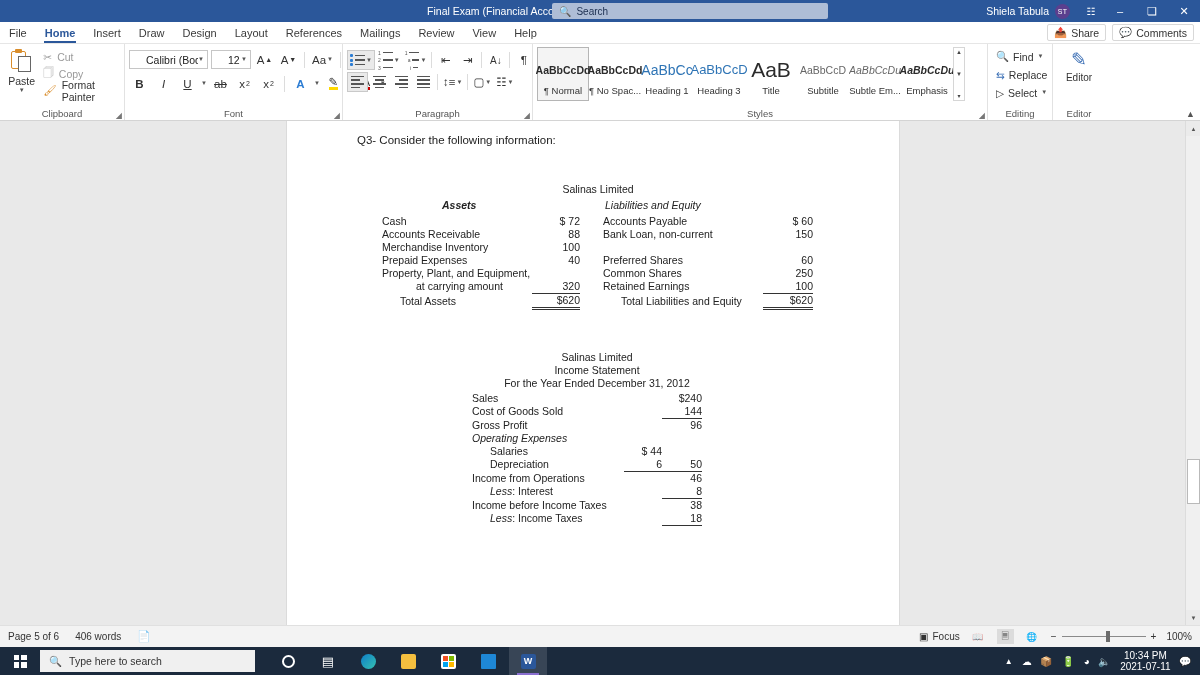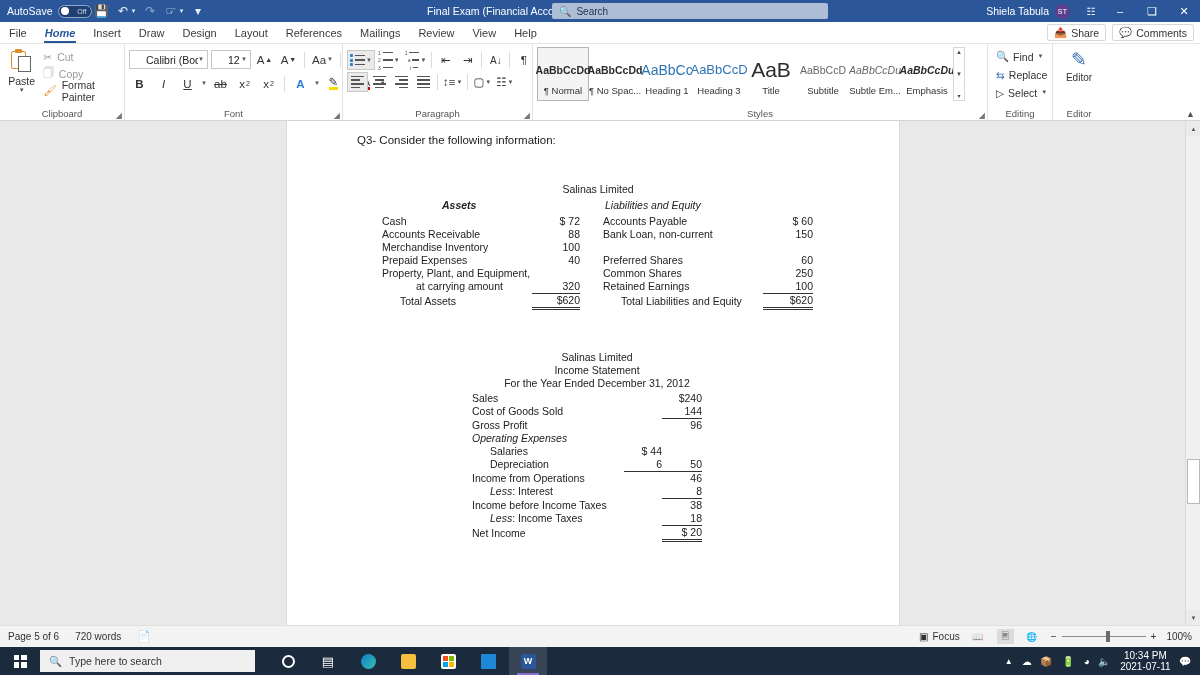--- a/index.html
+++ b/index.html
@@ -66,21 +66,21 @@
   
   .menubar {
     height: 22px; background: #fff; display: flex; align-items: stretch;
     font-size: 11px; color: #333; position: relative;
     border-bottom: 1px solid #e6e6e6;
   }
   .menu-item {
     padding: 0 9px; display: flex; align-items: center; height: 22px;
     color: #3a3a3a;
   }
-  .menu-item.active { color: #2b579a; font-weight: bold; position: relative; font-style: italic; }
+  .menu-item.active { color: #2b579a; font-weight: bold; position: relative; }
   .menu-item.active::after {
     content: ""; position: absolute; left: 8px; right: 8px; bottom: 1px;
     height: 2px; background: #2b579a;
   }
   .menu-right { position: absolute; right: 6px; top: 2px; display: flex; gap: 6px; }
   .mini-btn {
     display: flex; align-items: center; gap: 4px; font-size: 10.5px;
     padding: 1px 6px; border: 1px solid #d8d8d8; border-radius: 2px;
     background: #fff; color: #333; height: 17px;
   }
@@ -302,34 +302,20 @@
     position: absolute; right: 0; display: flex; align-items: center; gap: 9px;
     padding-right: 8px; font-size: 10px;
   }
   .clock { text-align: center; line-height: 11px; font-size: 10px; }
   .sq { width: 15px; height: 15px; border-radius: 2px; display:inline-block; }
 </style>
 </head>
 <body>
 
 <div class="titlebar">
-  <div class="tb-left">
-    <span class="autosave-label">AutoSave</span>
-    <span class="toggle">
-      <span class="knob"></span>
-      <span>Off</span>
-    </span>
-    <span class="tb-icon">💾</span>
-    <span class="tb-icon">↶</span>
-    <span class="caret">▼</span>
-    <span class="tb-icon dim">↷</span>
-    <span class="tb-icon">☞</span>
-    <span class="caret">▼</span>
-    <span class="tb-icon">▾</span>
-  </div>
   <div class="tb-title">
     <span>Final Exam (Financial Accounting 2) SHIELA TABULA  -  Saved to this PC</span>
     <span class="caret">▼</span>
   </div>
   <div class="searchbox">
     <span>🔍</span>
     <span>Search</span>
   </div>
   <div class="tb-right">
     <span class="user-name">Shiela Tabula</span>
@@ -766,43 +752,38 @@
           <tr>
             <td>Income before Income Taxes</td>
             <td class="num"></td>
             <td class="num">38</td>
           </tr>
           <tr>
             <td class="indent1"><i>Less</i>: Income Taxes</td>
             <td class="num"></td>
             <td class="num ul-single">18</td>
           </tr>
-          <tr>
-            <td>Net Income</td>
-            <td class="num"></td>
-            <td class="num ul-double">$ 20</td>
-          </tr>
         </tbody>
           </table>
       </div>
 
     </div>
   </div>
 </div>
 
 <div class="vscroll">
   <div class="vs-arrow">▲</div>
   <div class="vs-thumb"></div>
   <div class="vs-arrow" style="position:absolute;bottom:0">▼</div>
 </div>
 
 <div class="statusbar">
   <div class="sb-left">
     <span>Page 5 of 6</span>
-    <span>720 words</span>
+    <span>406 words</span>
     <span style="font-size:11px">📄</span>
   </div>
   <div class="sb-right">
     <span style="display:flex;align-items:center;gap:4px">
       <span>▣</span>
       <span>Focus</span>
     </span>
     <span class="view-btn">📖</span>
     <span class="view-btn sel">🗏</span>
     <span class="view-btn">🌐</span>

